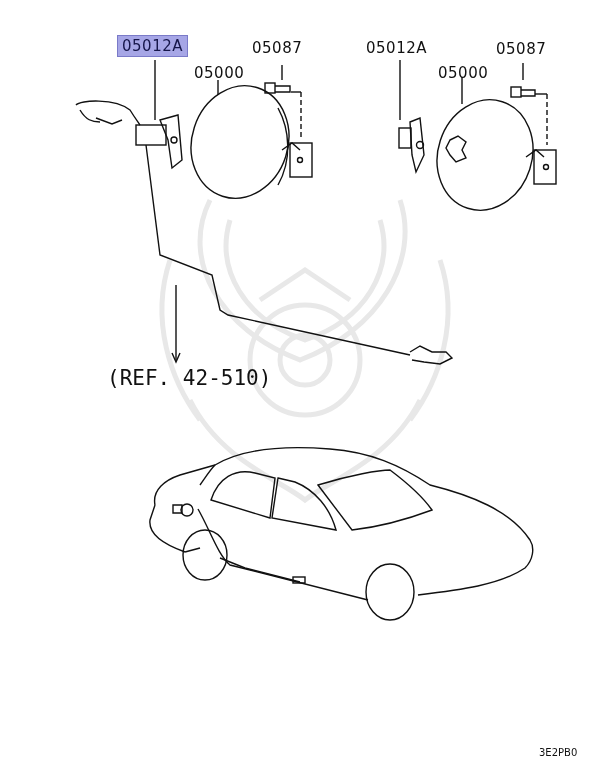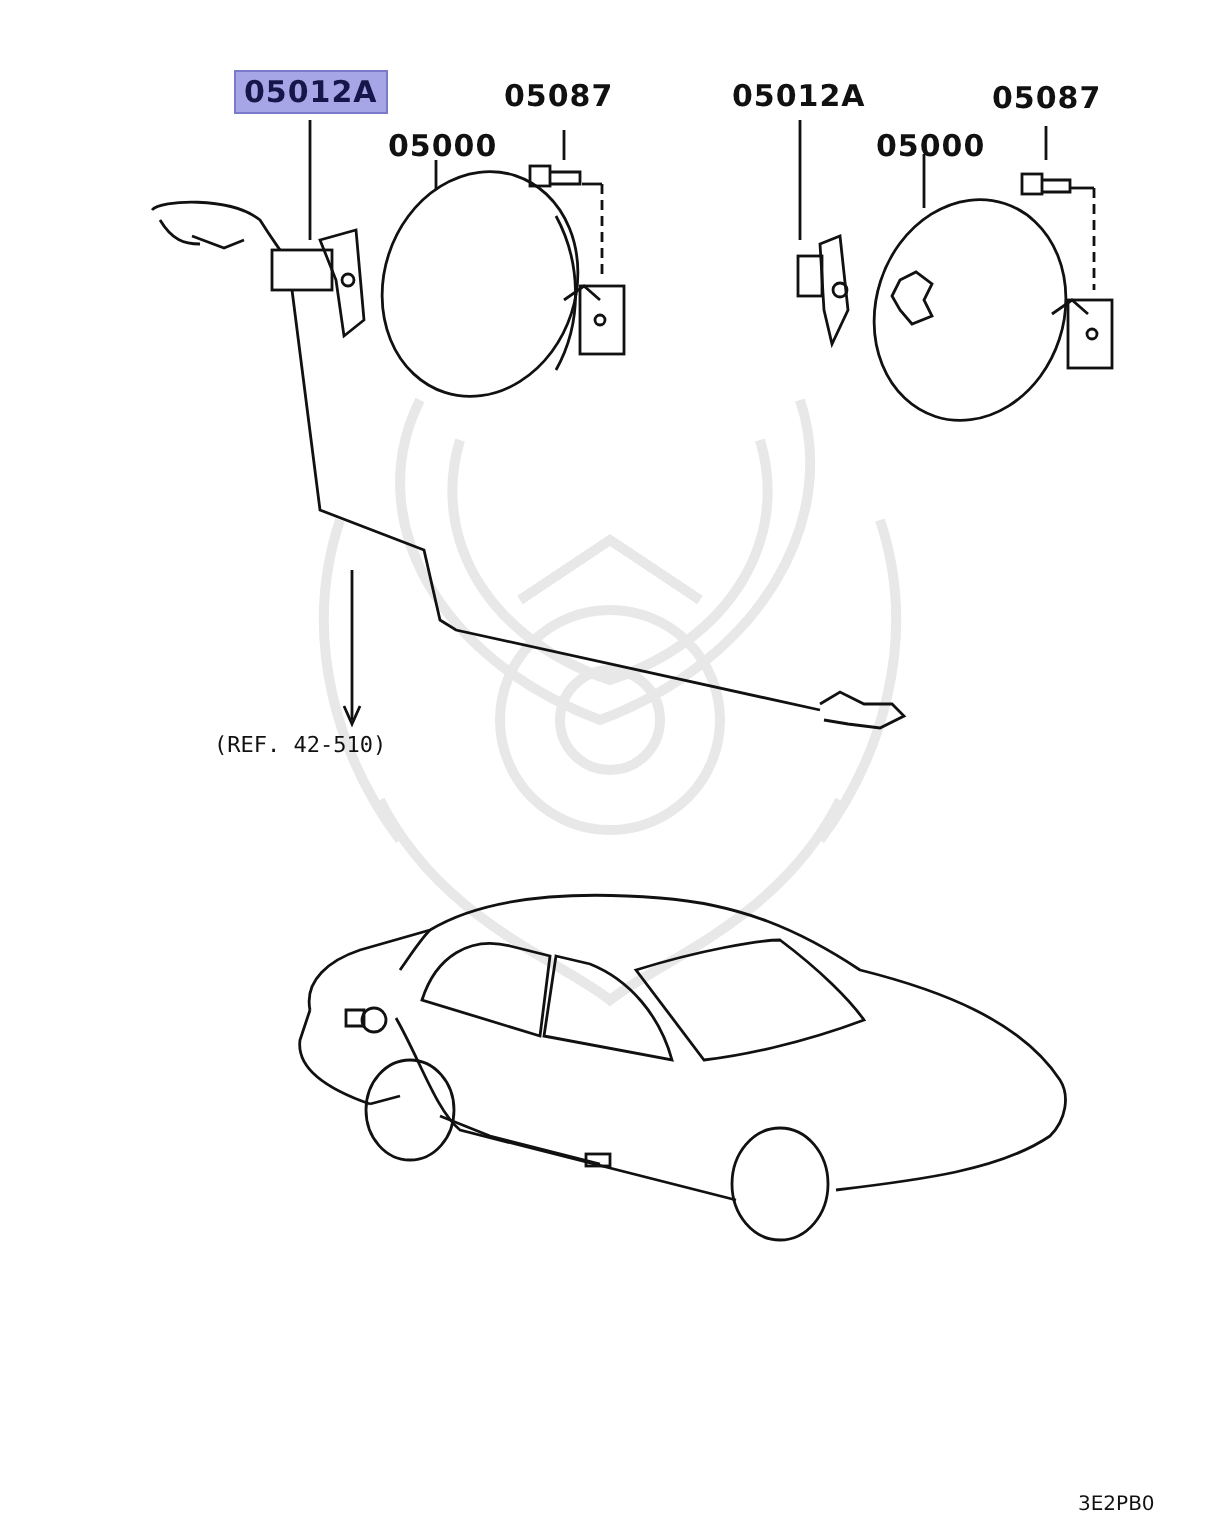--- a/index.html
+++ b/index.html
@@ -1,20 +1,20 @@
 <!DOCTYPE html>
 <html><head>
 <meta charset="utf-8">
 <style>
   html, body { margin:0; padding:0; background:#ffffff; }
   body { width:609px; height:768px; position:relative; overflow:hidden; font-family:"Liberation Sans", sans-serif; }
   svg.dia { position:absolute; left:0; top:0; }
-  .lbl { position:absolute; font-family:"DejaVu Sans", sans-serif; font-weight:bold; font-size:15px; color:#111; letter-spacing:0.5px; white-space:nowrap; }
+  .lbl { position:absolute; font-family:"DejaVu Sans", sans-serif; font-weight:normal; font-size:15px; color:#111; letter-spacing:0.5px; white-space:nowrap; }
   .lbl.hl { background:#a6a6e6; border:1px solid #7a7ac8; padding:1px 4px; color:#16164a; }
-  .ref { position:absolute; font-family:"DejaVu Sans Mono", monospace; font-size:11px; color:#111; white-space:nowrap; }
+  .ref { position:absolute; font-family:"DejaVu Sans Mono", monospace; font-size:21px; color:#111; white-space:nowrap; }
   .code { position:absolute; font-family:"DejaVu Sans", sans-serif; font-weight:normal; font-size:10px; color:#111; }
 </style>
 </head>
 <body>
 
 <svg class="dia" width="609" height="768" viewBox="0 0 609 768" xmlns="http://www.w3.org/2000/svg">
 
   <g fill="none" stroke="#e8e8e8" stroke-width="5">
     <path d="M210 200 C180 260 220 330 300 360 C380 330 420 260 400 200"></path>
     <path d="M230 220 C215 270 245 320 305 340 C365 320 395 270 380 220"></path>

